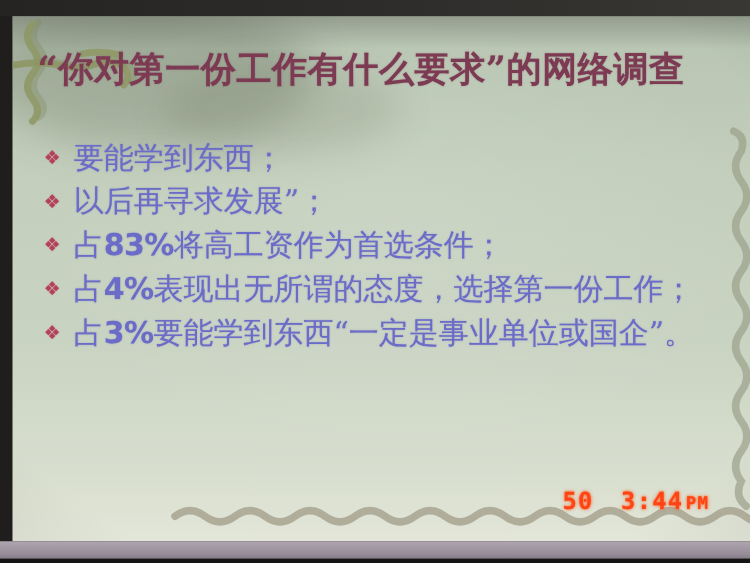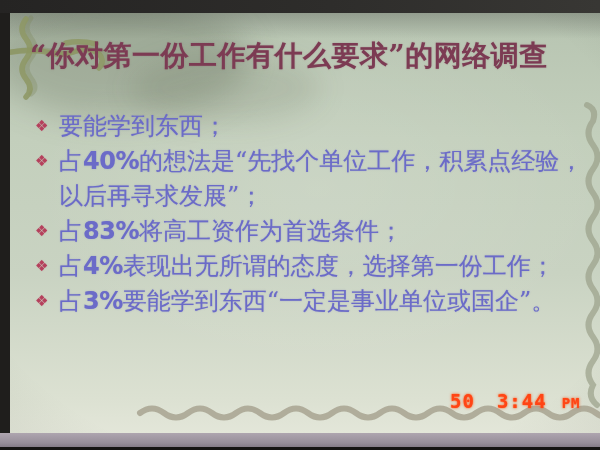--- a/index.html
+++ b/index.html
@@ -70,21 +70,21 @@
   
   .timestamp {
     position: absolute; left: 450px; top: 390px; width: 140px;
     font-family: "DejaVu Sans Mono", monospace;
     font-weight: 700; font-size: 19px; letter-spacing: 1px;
     color: #ff4516;
     text-shadow: 0 0 3px rgba(255,80,25,0.85), 0 0 1px rgba(255,120,40,0.9);
     white-space: nowrap;
   }
   .timestamp .ts-time { margin-left: 22px; }
-  .timestamp .ts-ampm { font-size: 14px; margin-left: 15px; }
+  .timestamp .ts-ampm { font-size: 14px; margin-left: 2px; }
   
   .bottom-band {
     position: absolute; left: 0; bottom: 3px; width: 600px; height: 14px;
     background: linear-gradient(180deg, #aea5af 0%, #978e9a 70%, #847b87 100%);
   }
   .bottom-dark { position: absolute; left: 0; bottom: 0; width: 600px; height: 3px; background: #151413; }
 </style>
 </head>
 <body>
 
@@ -124,21 +124,20 @@
     <ul class="bullets">
       <li>
         <span class="bullet-marker">❖</span>
         <div class="bullet-text">
           <div class="bullet-line">要能学到东西；</div>
         </div>
       </li>
       <li>
         <span class="bullet-marker">❖</span>
         <div class="bullet-text">
-          <div class="bullet-line"><span>占</span><b class="pct">40%</b><span>的想法是“先找个单位工作，积累点经验，</span></div>
           <div class="bullet-line">以后再寻求发展”；</div>
         </div>
       </li>
       <li>
         <span class="bullet-marker">❖</span>
         <div class="bullet-text">
           <div class="bullet-line"><span>占</span><b class="pct">83%</b><span>将高工资作为首选条件；</span></div>
         </div>
       </li>
       <li>

